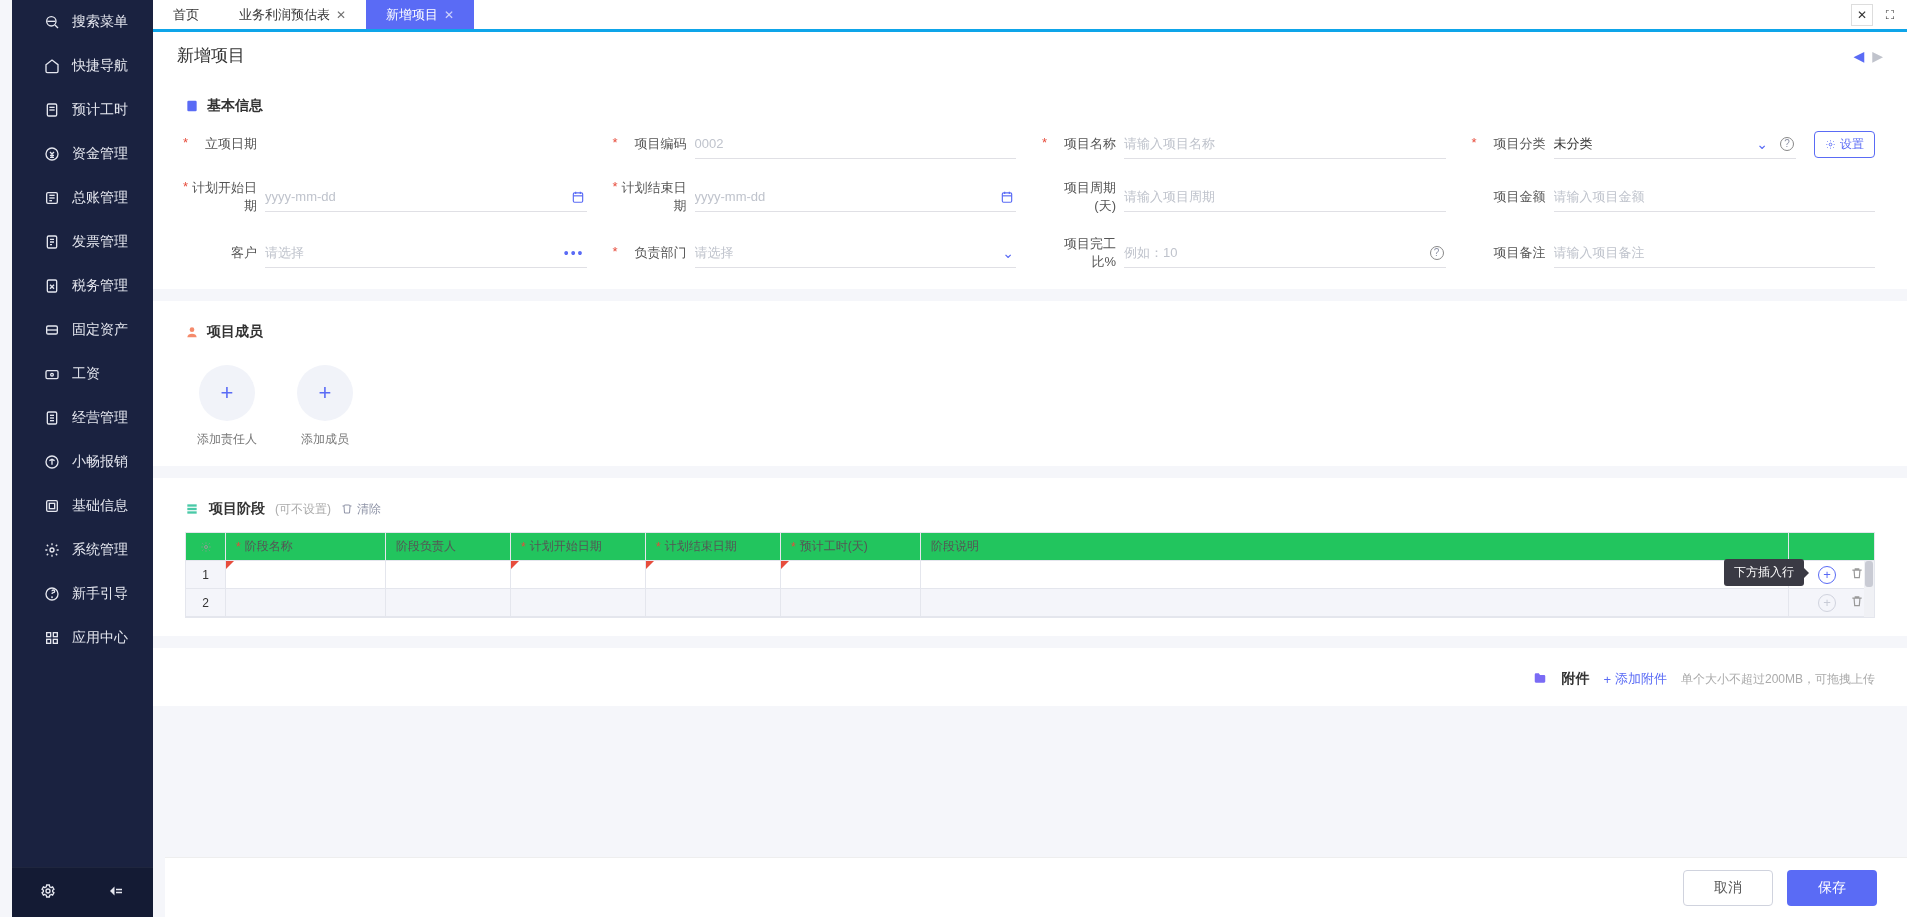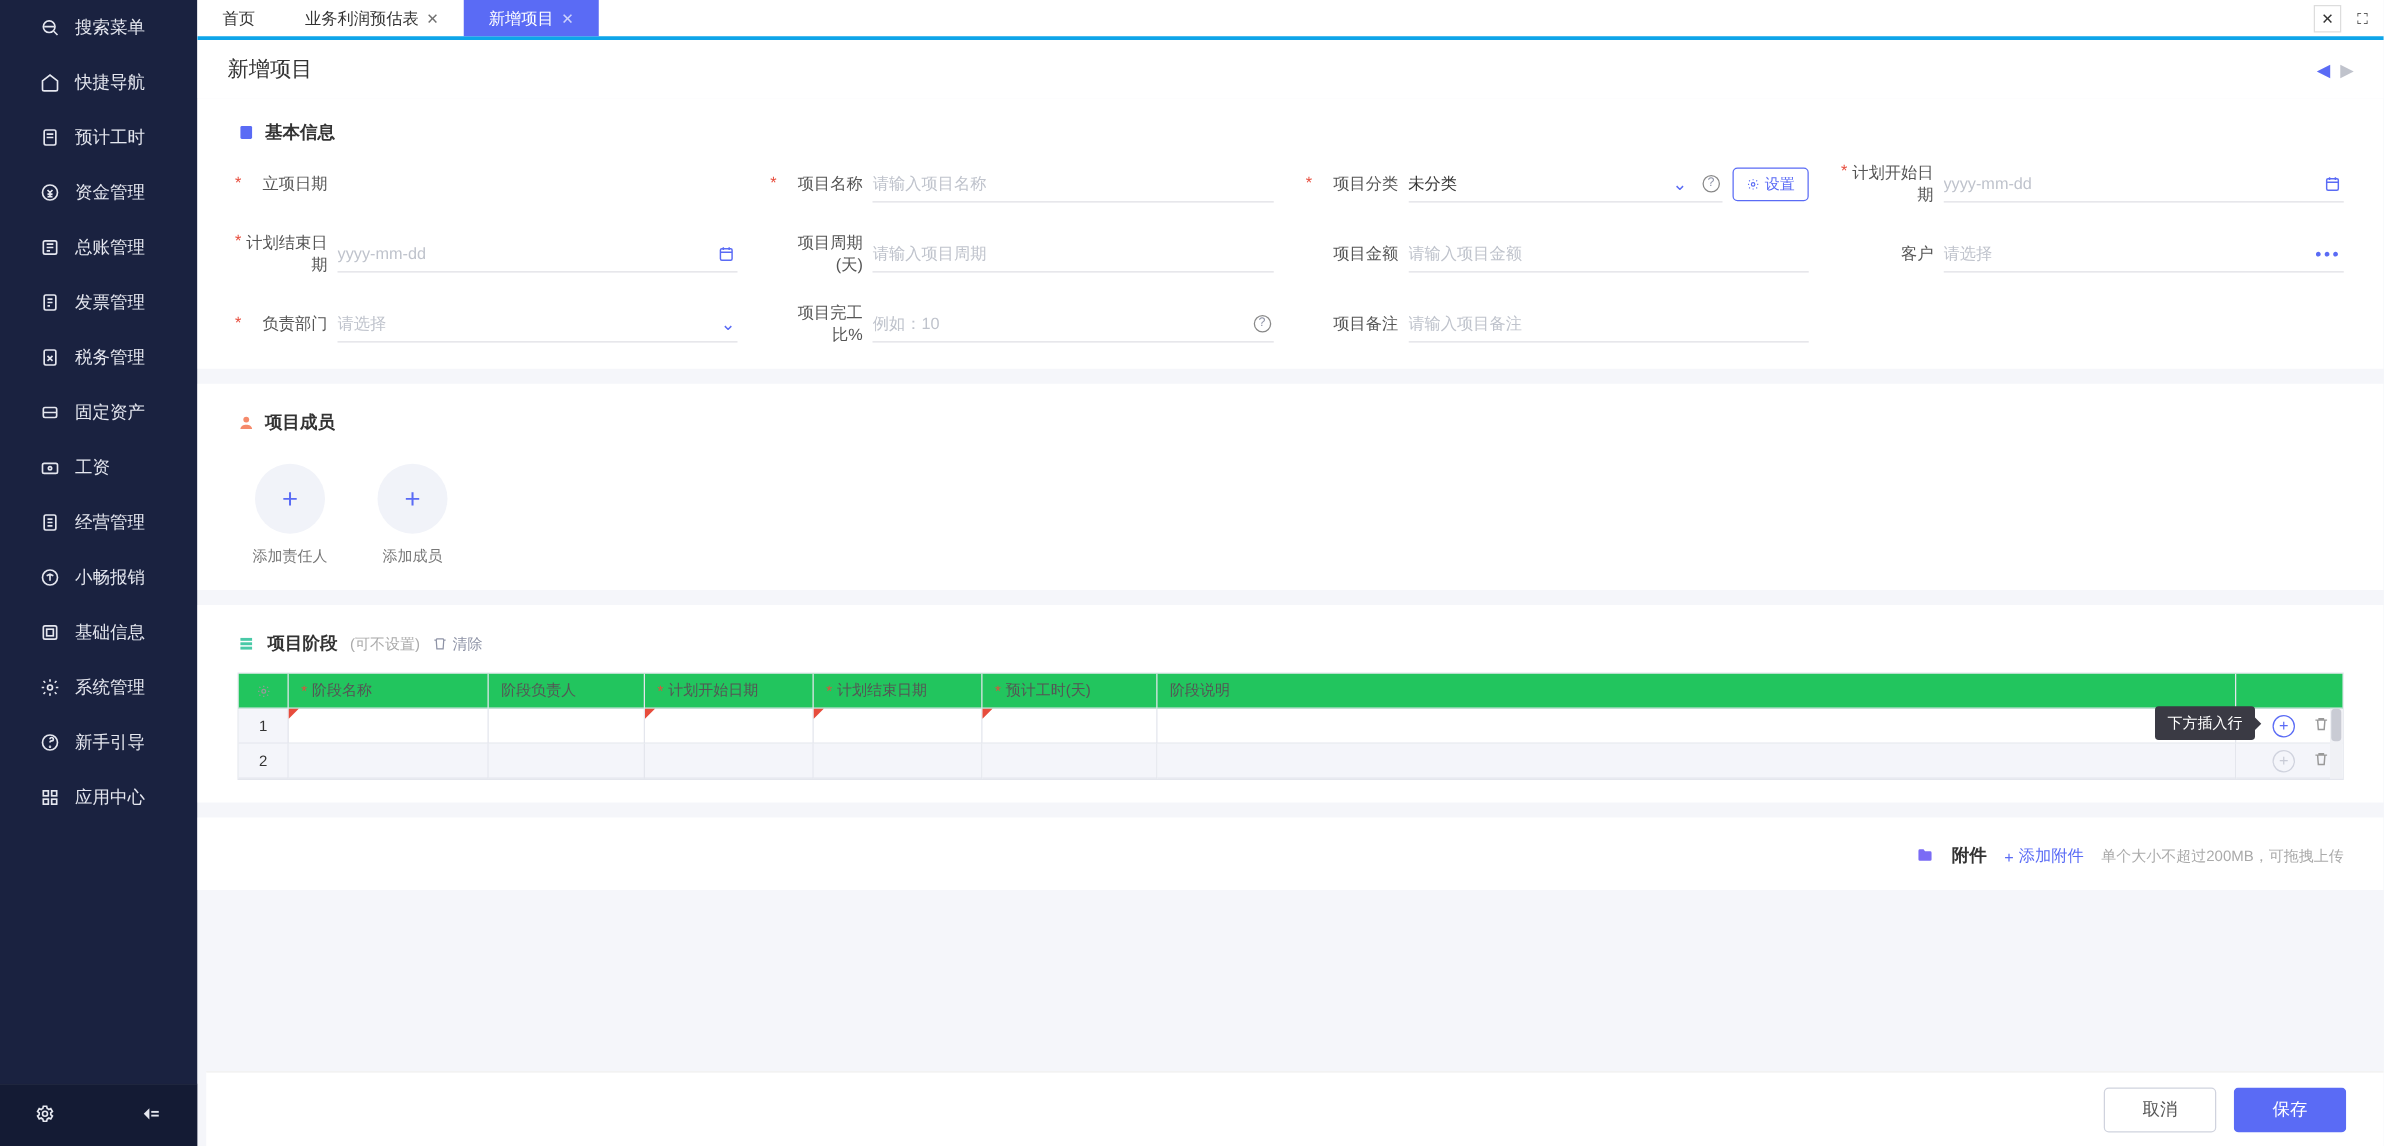--- a/index.html
+++ b/index.html
@@ -1,20 +1,20 @@
 <!DOCTYPE html>
 <html><head>
   <meta charset="utf-8">
   <style>
     * { margin:0; padding:0; box-sizing:border-box; font-family:"Microsoft YaHei", "PingFang SC", Arial, sans-serif; }
     body { background:#f5f6fa; color:#333; font-size:13px; }
     .app { display:flex; height:917px; width:1907px; position:relative; }
 
     
-    .sidebar { width:158px; background:#1a2240; color:#fff; display:flex; flex-direction:column; flex-shrink:0;}
+    .sidebar { width:141px; background:#1a2240; color:#fff; display:flex; flex-direction:column; flex-shrink:0;margin-left:12px;}
     .side-list { flex:1; overflow:auto; }
     .side-item { display:flex; align-items:center; gap:12px; padding:12px 16px 12px 32px; color:#e5e7ef; cursor:pointer; height:44px;}
     .side-item svg { width:16px; height:16px; flex-shrink:0; }
     .side-item span { font-size:14px; }
     .sidebar-bottom { height:50px; display:flex; align-items:center; justify-content:space-between; padding:0 28px; border-top:1px solid rgba(255,255,255,0.05); background:#141b34;}
     .sidebar-bottom .icon-btn { color:#e5e7ef; cursor:pointer; }
 
     
     .main { flex:1; display:flex; flex-direction:column; background:#f5f6fa; min-width:0;}
     .topbar { background:#fff; display:flex; align-items:stretch; height:32px; border-bottom:3px solid #0ea5e9;}
@@ -278,28 +278,34 @@
                 </svg>
             </span>
             <h2>基本信息</h2>
           </div>
           <div class="form-grid">
 
             <div class="form-row">
               <label class="req">立项日期</label>
             </div>
             <div class="form-row">
+              <label class="req">项目编码</label>
+              <div class="control">
+                <input class="placeholder" style="color: rgb(191, 195, 204);" readonly="" value="0002">
+              </div>
+            </div>
+            <div class="form-row">
               <label class="req">项目名称</label>
               <div class="control">
                 <input placeholder="请输入项目名称" style="">
               </div>
             </div>
             <div class="form-row" style="align-items:center;">
               <label class="req">项目分类</label>
-              <div class="control" style="margin-right:8px;">
+              <div class="control" style="margin-right:18px;">
                 <span class="value">未分类</span>
                 <span class="icon-right">
                   <span style="color:#5a6bf5;">⌄</span>
                   <span style="border:1px solid #888;border-radius:50%;width:14px;height:14px;display:inline-flex;align-items:center;justify-content:center;font-size:10px;">?</span>
                 </span>
               </div>
               <button class="btn-outline">
                 <svg width="11" height="11" viewBox="0 0 24 24" fill="none" stroke="currentColor" stroke-width="2">
                     <circle cx="12" cy="12" r="3"></circle>
                     <path d="M12 3v2M12 19v2M5 5l1.5 1.5M17.5 17.5L19 19M3 12h2M19 12h2M5 19l1.5-1.5M17.5 6.5L19 5"></path>

